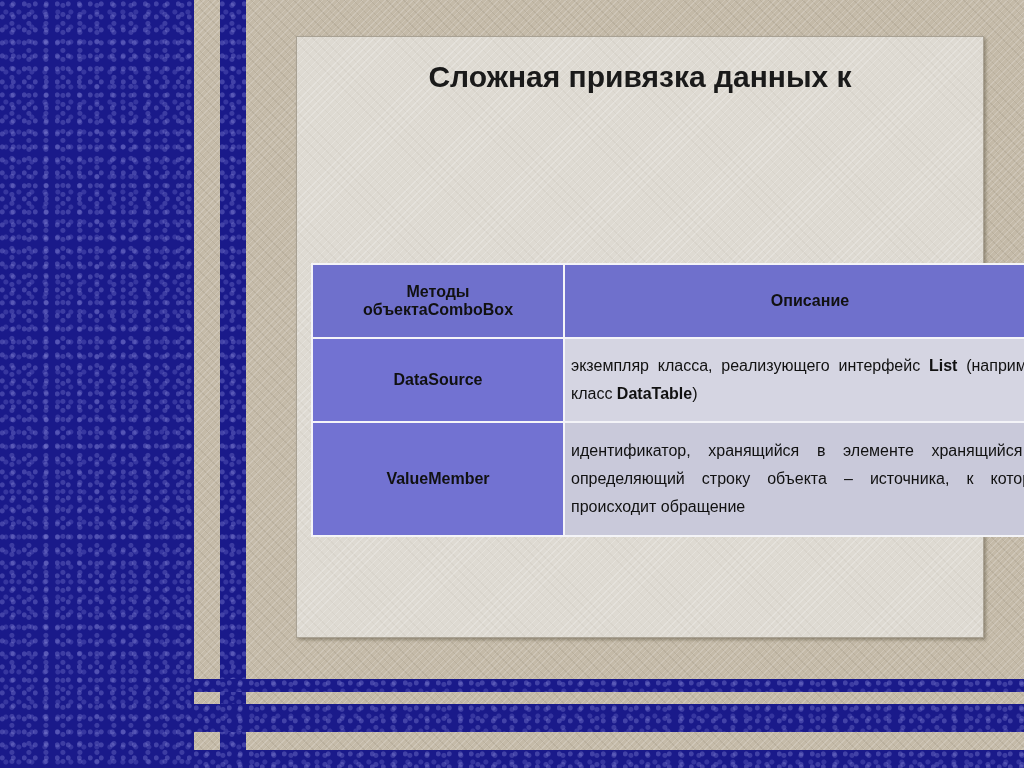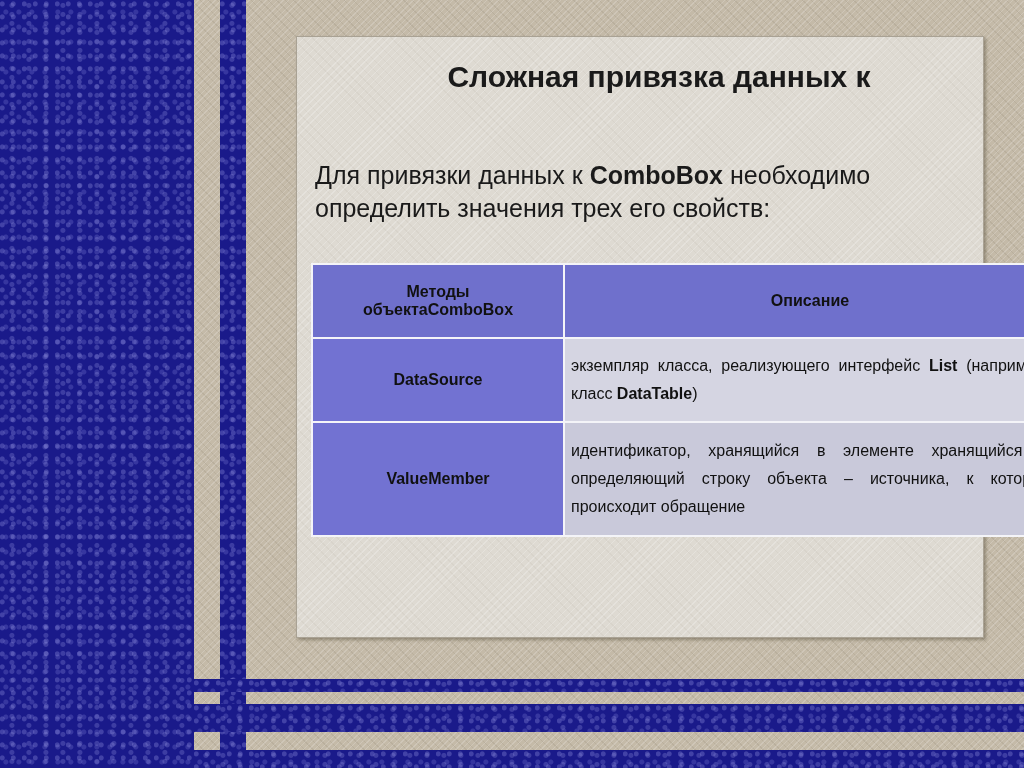--- a/index.html
+++ b/index.html
@@ -36,21 +36,20 @@
     background-image:
       repeating-linear-gradient(135deg, rgba(255,255,255,0.22) 0 1px, rgba(0,0,0,0) 1px 5px),
       repeating-linear-gradient(45deg, rgba(120,110,90,0.06) 0 1px, rgba(0,0,0,0) 1px 7px);
     box-shadow: 2px 2px 3px rgba(80,70,50,0.45);
     border: 1px solid #a9a294;
   }
   .title {
     position: absolute; left: 0; top: 20px; width: 686px;
     text-align: center; font-weight: bold; font-size: 30px; line-height: 40px;
     color: #1a1a1a;
-    padding-left: 19px;
   }
   .intro {
     position: absolute; left: 18px; top: 122px; width: 660px;
     font-size: 25px; line-height: 33px; color: #1a1a1a;
   }
   .intro b { font-weight: bold; }
 
   table.props {
     position: absolute; left: 14px; top: 226px; width: 746px;
     border-collapse: collapse; table-layout: fixed;
@@ -80,21 +79,20 @@
 <div class="navy navy-vstripe"></div>
 <div class="navy navy-hstripe1"></div>
 <div class="navy navy-hstripe2"></div>
 <div class="navy navy-hstripe3"></div>
 
 <div class="panel">
   <div class="title">
     <div>Сложная привязка данных к</div>
   </div>
 
-  <div class="intro"><span>Для привязки данных к </span><b>ComboBox</b><span> необходимо определить значения трех его свойств:</span></div>
 
   <table class="props">
     <colgroup>
         <col class="col1">
         <col>
       </colgroup>
     <tbody>
         <tr>
       <th>
         <div>Методы</div>

